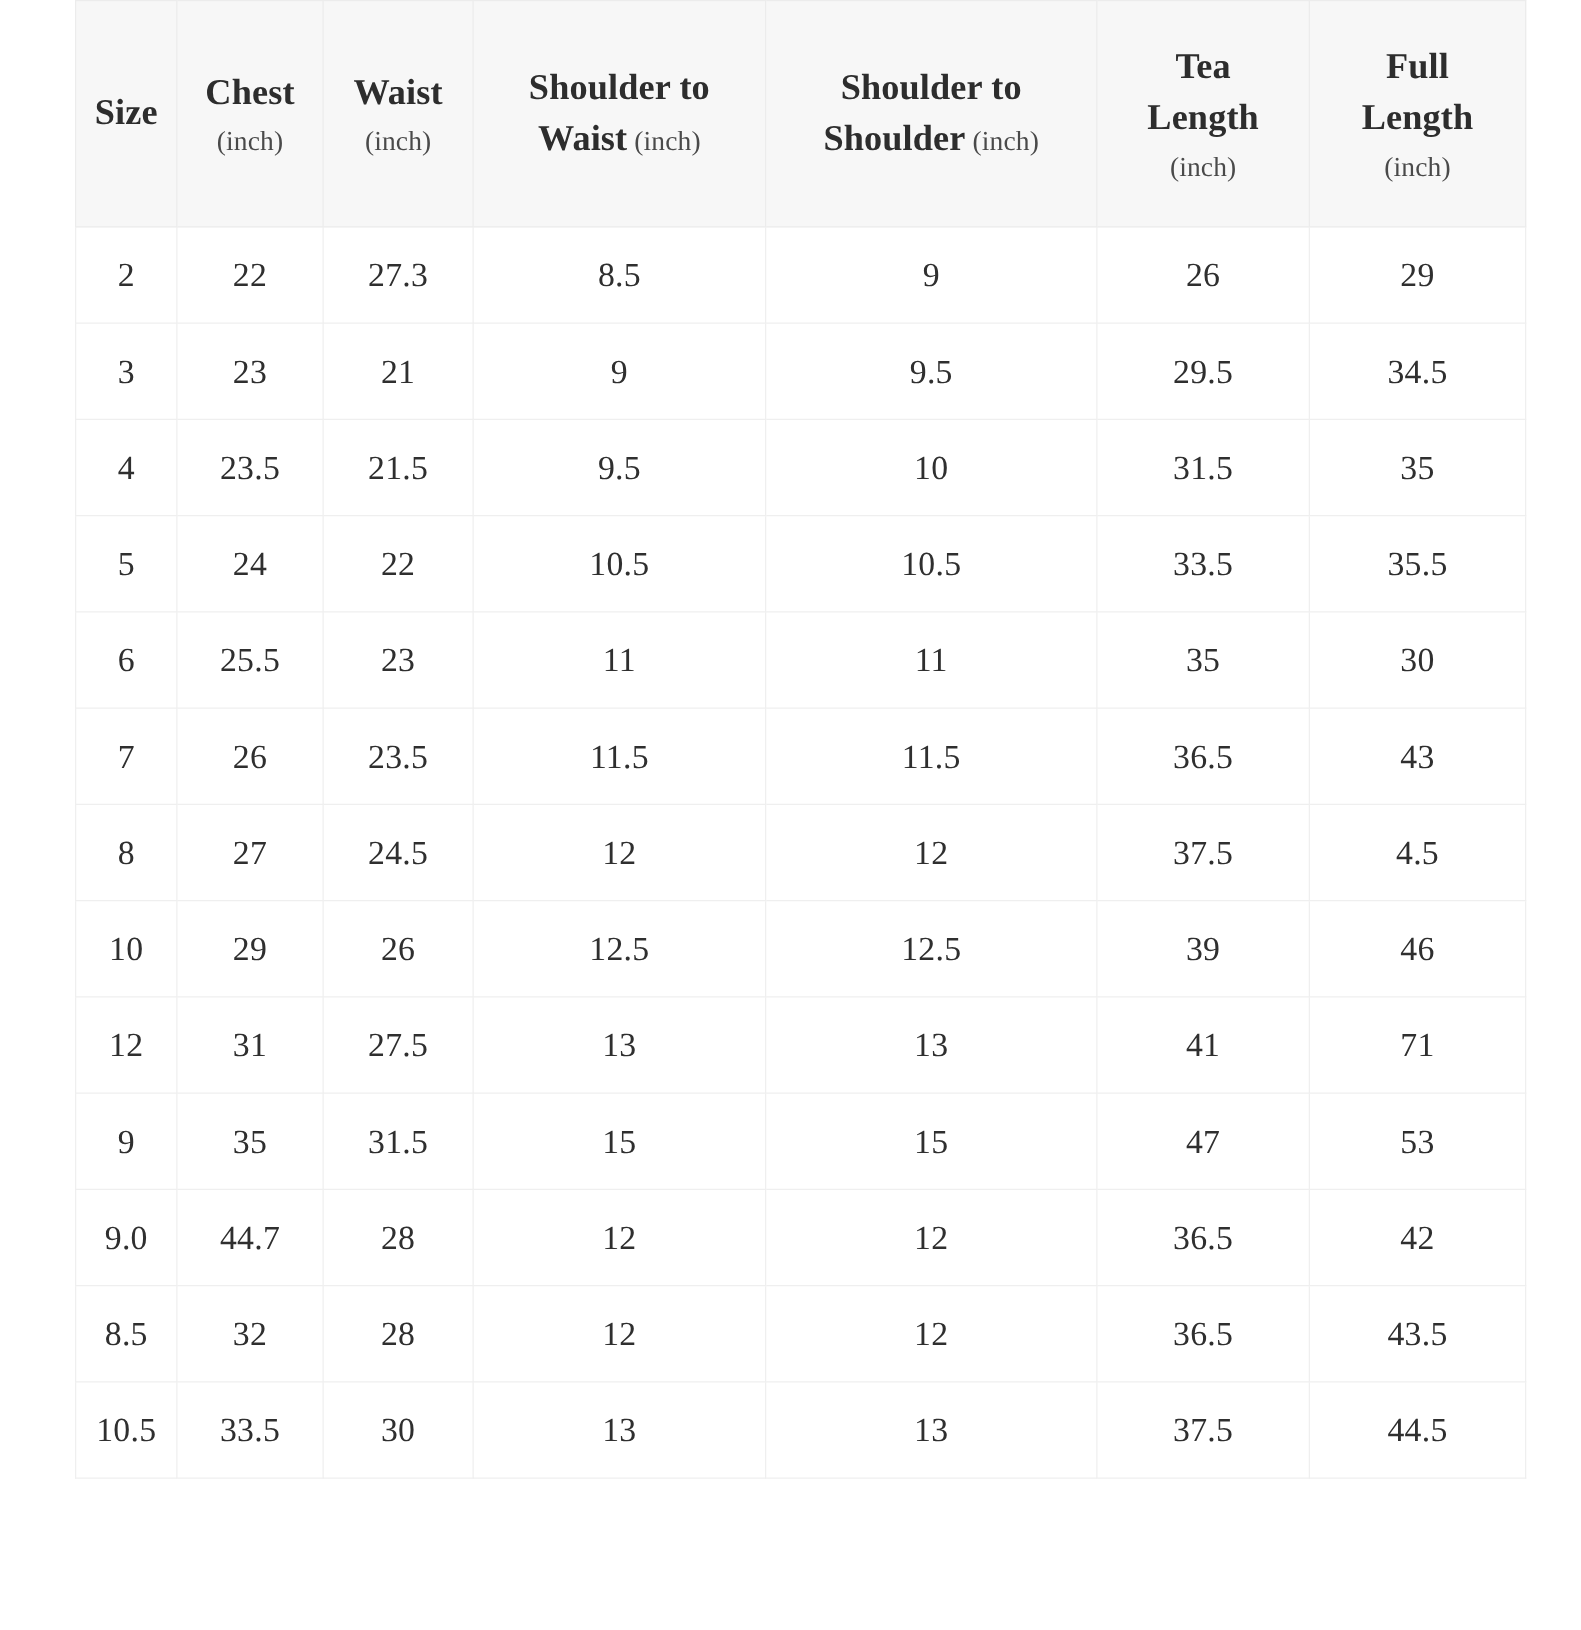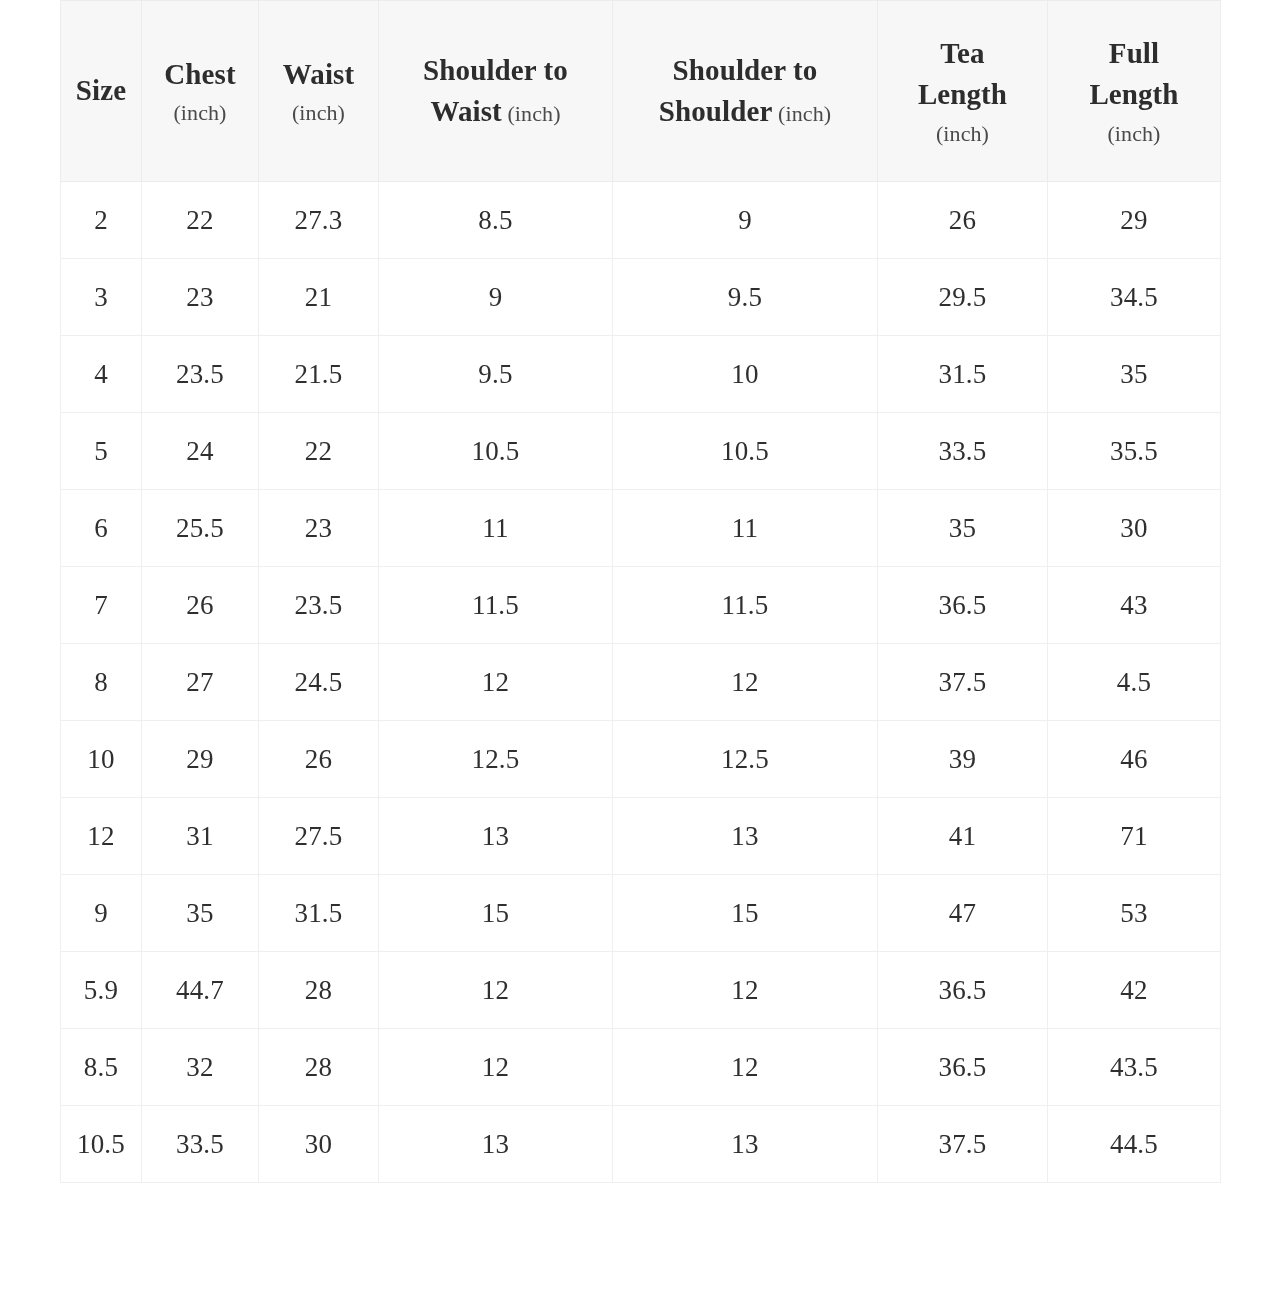--- a/index.html
+++ b/index.html
@@ -219,21 +219,21 @@
         <tr>
           <td>9</td>
           <td>35</td>
           <td>31.5</td>
           <td>15</td>
           <td>15</td>
           <td>47</td>
           <td>53</td>
         </tr>
         <tr>
-          <td>5.9</td>
+          <td>9.0</td>
           <td>44.7</td>
           <td>28</td>
           <td>12</td>
           <td>12</td>
           <td>36.5</td>
           <td>42</td>
         </tr>
         <tr>
           <td>8.5</td>
           <td>32</td>

